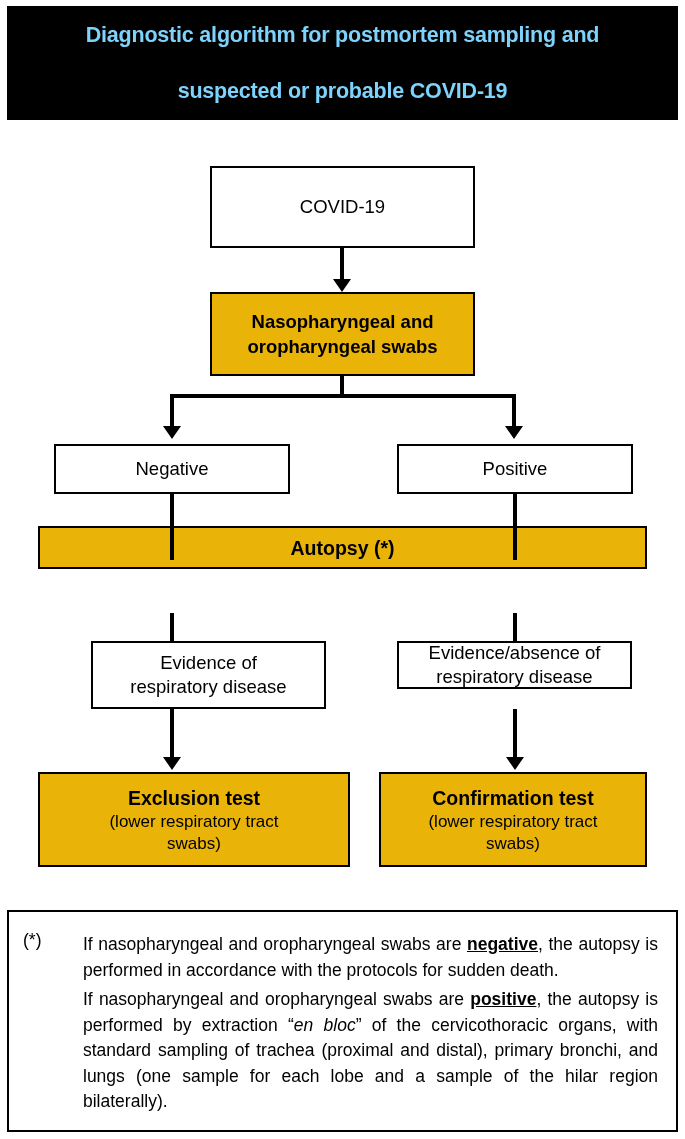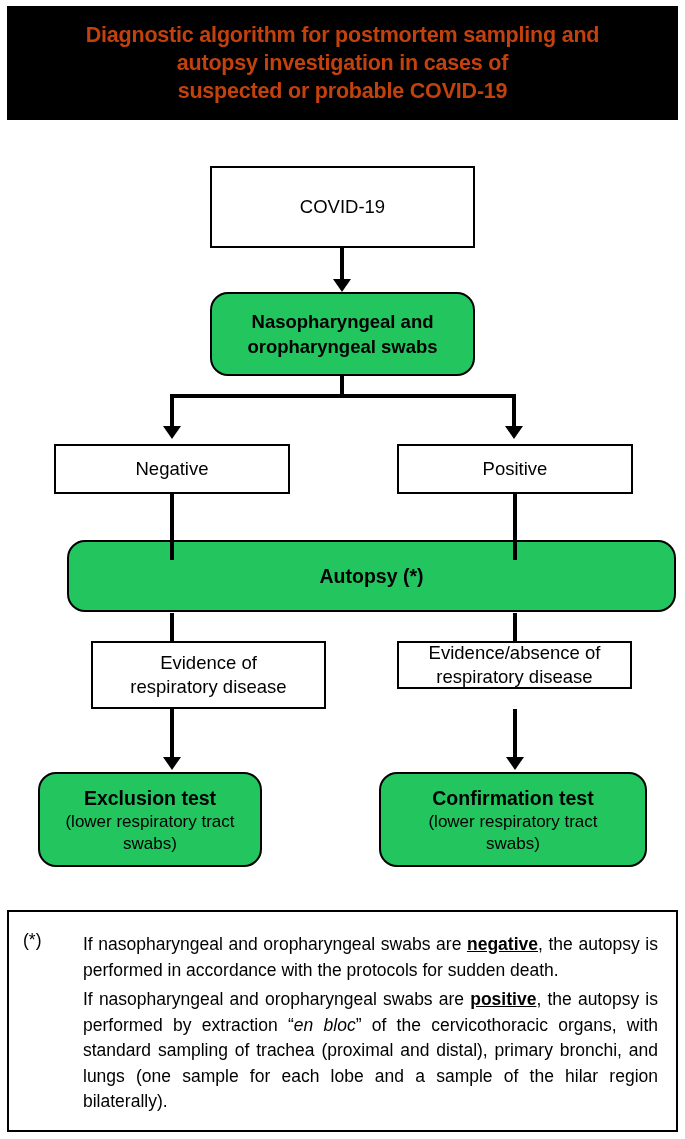--- a/index.html
+++ b/index.html
@@ -22,41 +22,41 @@
     left: 7px;
     top: 6px;
     width: 671px;
     height: 114px;
     background: #000000;
     display: flex;
     align-items: center;
     justify-content: center;
   }
   #title-banner .title-text {
-    color: #c2410c;
+    color: #7dd3fc;
     font-weight: bold;
     font-size: 21.5px;
     line-height: 28px;
     text-align: center;
     letter-spacing: -0.2px;
     width: 620px;
   }
 
   
   .node {
     position: absolute;
     box-sizing: border-box;
     border: 2.5px solid #000000;
     background: #ffffff;
     display: flex;
     align-items: center;
     justify-content: center;
     text-align: center;
   }
-  .node.shaded { background: #22c55e; border-radius: 18px; }
+  .node.shaded { background: #eab308; }
   .node .inner { width: 100%; padding: 0 6px; box-sizing: border-box; }
   .node .l1 { display: block; }
   .node .l2 { display: block; }
 
   .txt-plain {
     font-size: 18.5px;
     line-height: 24px;
     font-weight: normal;
   }
   .txt-bold {
@@ -73,24 +73,24 @@
     font-size: 17px;
     line-height: 22px;
     font-weight: normal;
   }
 
   
   #node-suspected   { left: 210px; top: 166px; width: 265px; height: 82px; }
   #node-swabs       { left: 210px; top: 292px; width: 265px; height: 84px; }
   #node-negative    { left: 54px;  top: 444px; width: 236px; height: 50px; }
   #node-positive    { left: 397px; top: 444px; width: 236px; height: 50px; }
-  #node-autopsy     { left: 38px;  top: 540px; width: 609px; height: 72px; margin-left: 29px; }
+  #node-autopsy     { left: 38px;  top: 526px; width: 609px; height: 43px; }
   #node-evidence-l  { left: 55px;  top: 641px; width: 235px; height: 68px; margin-left: 36px; }
   #node-evidence-r  { left: 397px; top: 641px; width: 235px; height: 48px; }
-  #node-exclusion   { left: 38px;  top: 772px; width: 224px; height: 95px; }
+  #node-exclusion   { left: 38px;  top: 772px; width: 312px; height: 95px; }
   #node-confirmation{ left: 379px; top: 772px; width: 268px; height: 95px; }
 
   
   .conn {
     position: absolute;
     background: #000000;
   }
   .vline { width: 4px; }
   .hline { height: 4px; }
 
@@ -143,21 +143,21 @@
   }
   .u-bold { font-weight: bold; text-decoration: underline; }
   .i-em { font-style: italic; }
 </style>
 </head>
 <body>
 
 <div id="title-banner">
   <div class="title-text">
     <span>Diagnostic algorithm for postmortem sampling and</span><br>
-    <span>autopsy investigation in cases of</span><br>
+    <br>
     <span>suspected or probable COVID-19</span>
   </div>
 </div>
 
 <div class="node" id="node-suspected">
   <div class="inner txt-plain">
     <span class="l2">COVID-19</span>
   </div>
 </div>
 

